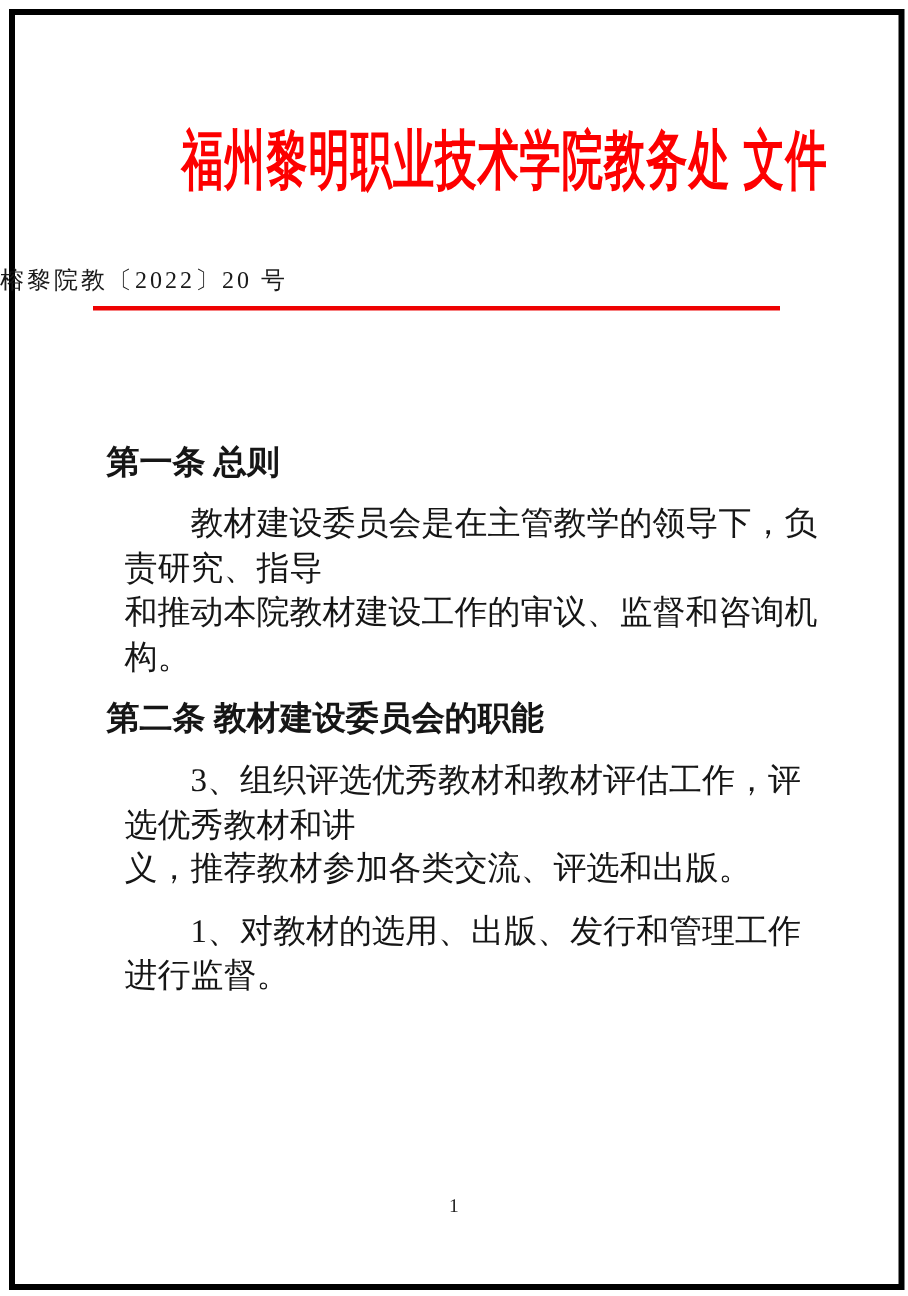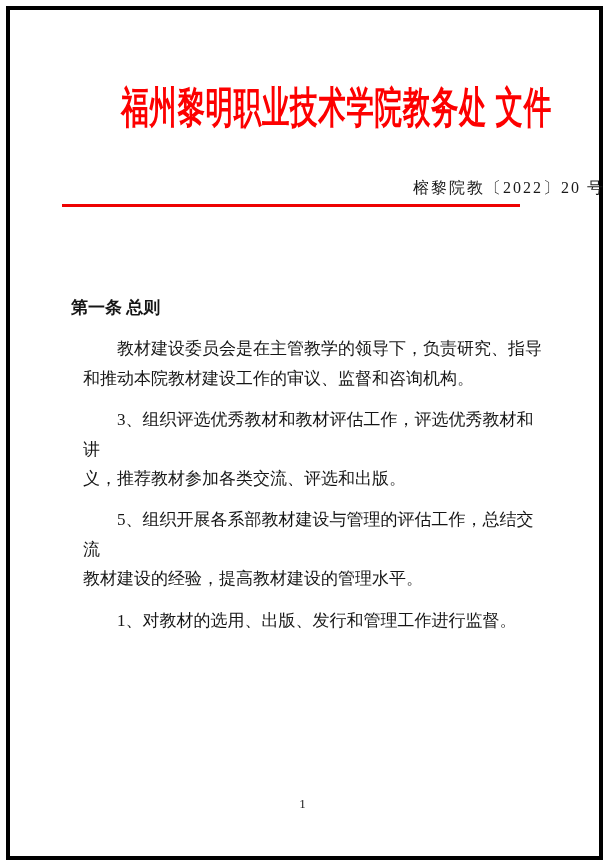--- a/index.html
+++ b/index.html
@@ -41,21 +41,21 @@
     color: #fd0000;
     transform: scaleX(0.64);
     transform-origin: center;
     letter-spacing: 1px;
   }
   .doc-number {
     position: absolute;
     top: 178px;
     left: 0;
     width: 100%;
-    text-align: right;
+    text-align: left;
     font-size: 16px;
     line-height: 20px;
     color: #1a1a1a;
     letter-spacing: 2px;
   }
   .red-rule {
     position: absolute;
     top: 204px;
     left: 62px;
     width: 458px;
@@ -72,21 +72,21 @@
     font-size: 24px;
     line-height: 30px;
     color: #111111;
     white-space: nowrap;
   }
   .body-text {
     position: absolute;
     top: 293px;
     left: 71px;
     width: 490px;
-    font-size: 17px;
+    font-size: 22px;
     line-height: 29.4px;
     color: #161616;
   }
   .section-heading {
     font-weight: 700;
     margin: 0;
     white-space: nowrap;
   }
   .para {
     margin: 12px;
@@ -119,29 +119,28 @@
   <div class="red-rule"></div>
 
 
   <div class="body-text">
 
     <p class="section-heading">第一条 总则</p>
 
     <p class="para">教材建设委员会是在主管教学的领导下，负责研究、指导
 和推动本院教材建设工作的审议、监督和咨询机构。</p>
 
+    <p class="section-heading">第二条 教材建设委员会的职能</p>
 
 
 
     <p class="para">3、组织评选优秀教材和教材评估工作，评选优秀教材和讲
 义，推荐教材参加各类交流、评选和出版。</p>
 
 
-    <p class="para">5、组织开展各系部教材建设与管理的评估工作，总结交流
-教材建设的经验，提高教材建设的管理水平。</p>
 
     <p class="para">1、对教材的选用、出版、发行和管理工作进行监督。</p>
 
   </div>
 
   <div class="page-number">1</div>
 
 </div>
 
 </body></html>

